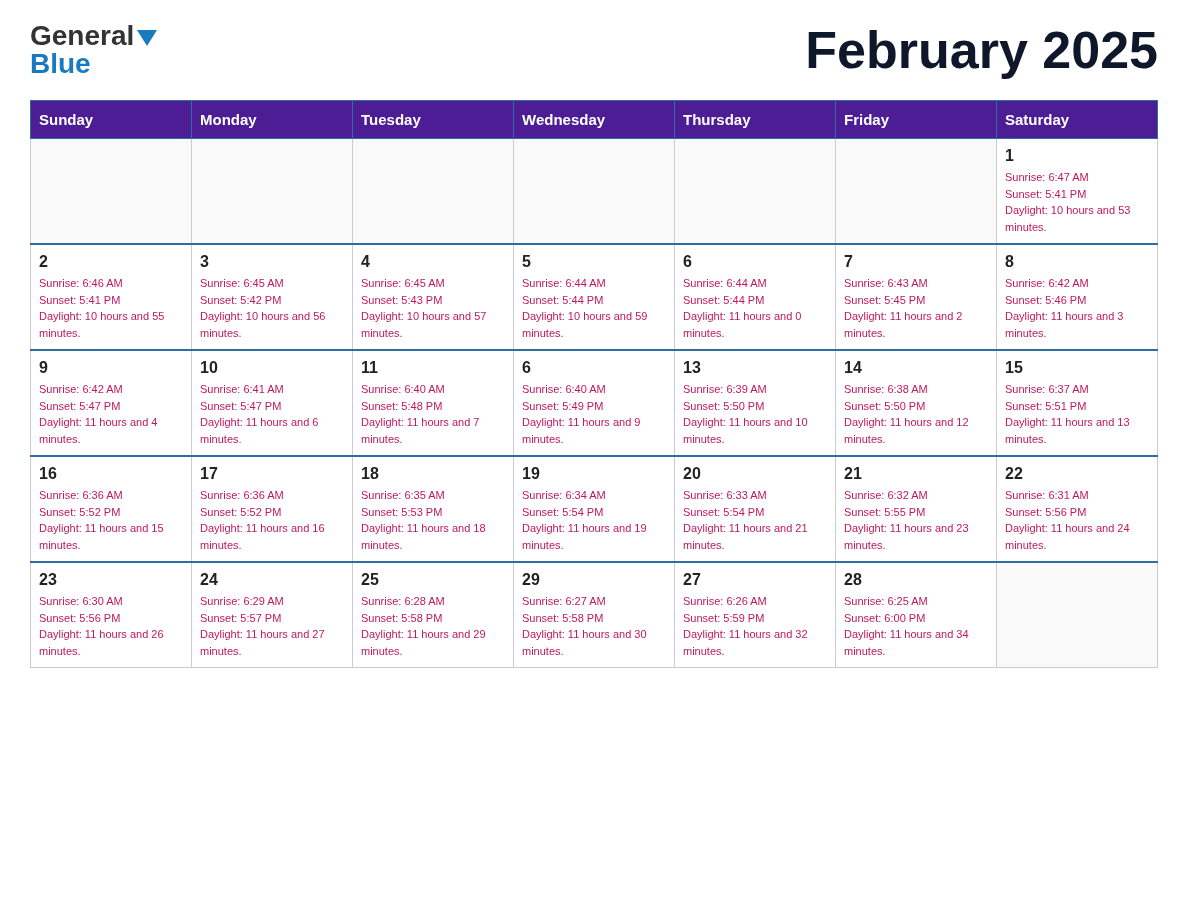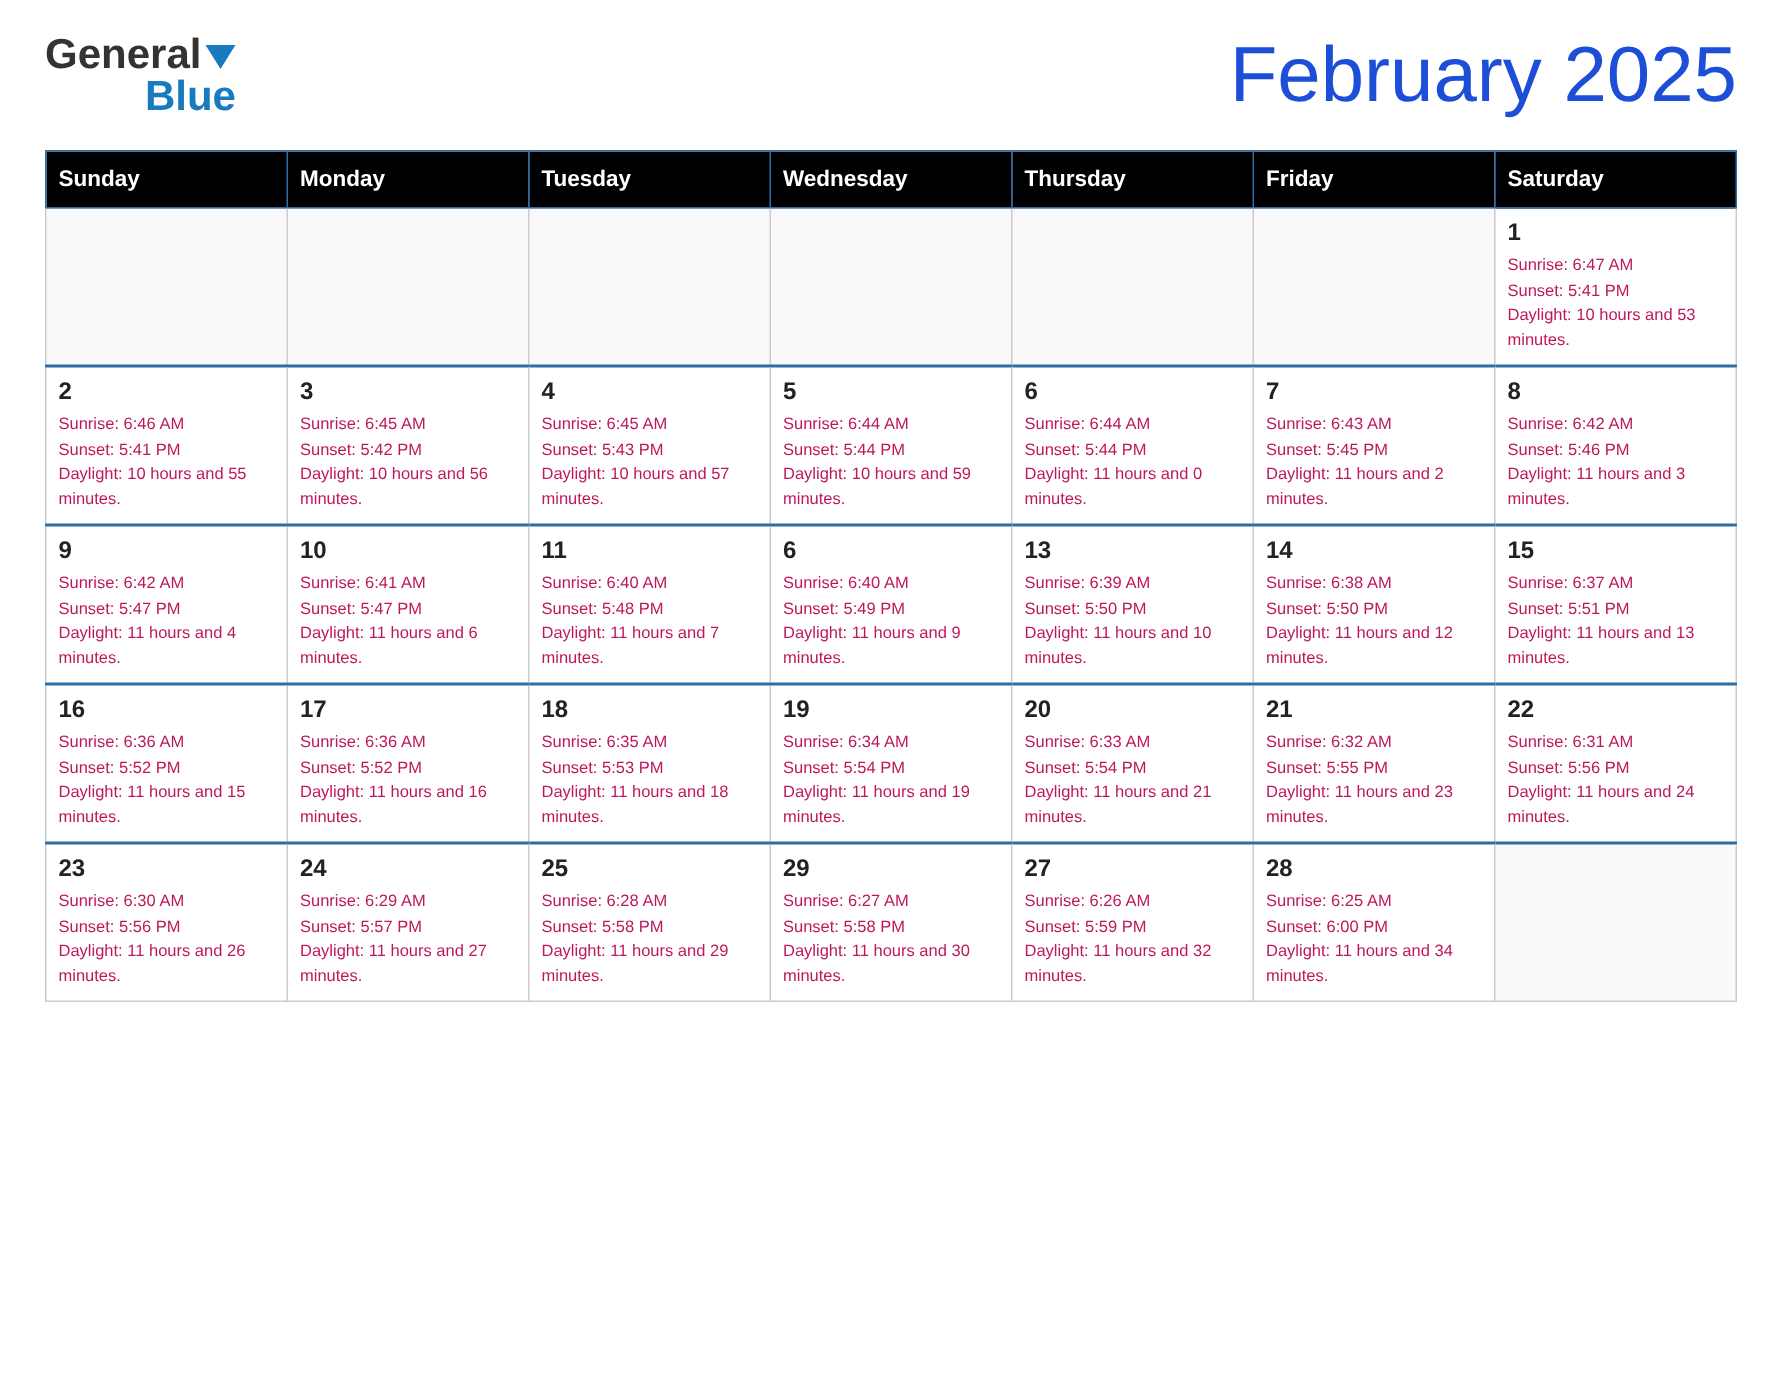--- a/index.html
+++ b/index.html
@@ -12,21 +12,21 @@
     }
     .header {
       display: flex;
       justify-content: space-between;
       align-items: flex-start;
       margin-bottom: 20px;
     }
     .logo {
       display: flex;
       flex-direction: column;
-      align-items: flex-end;
+      align-items: flex-start;
     }
     .logo-general {
       font-size: 28px;
       font-weight: bold;
       color: #333;
       display: flex;
       align-items: center;
     }
     .logo-general .arrow {
       display: inline-block;
@@ -42,36 +42,36 @@
       font-size: 28px;
       font-weight: bold;
       color: #1a7abf;
       margin-top: -4px;
     }
     .title-section {
       text-align: right;
     }
     .main-title {
       font-size: 52px;
-      font-weight: normal;
-      color: #1d4ed8;
+      font-weight: bold;
+      color: #0f172a;
       text-align: right;
     }
     .subtitle {
       font-size: 20px;
       color: #444;
       margin-top: 4px;
     }
     .calendar {
       width: 100%;
       border-collapse: collapse;
       border: 1px solid #ccc;
     }
     .calendar th {
-      background-color: #000000;
+      background-color: #4c1d95;
       color: #fff;
       font-size: 15px;
       font-weight: bold;
       padding: 10px 8px;
       text-align: left;
       border: 1px solid #2e6da4;
     }
     .calendar td {
       width: calc(100% / 7);
       vertical-align: top;

